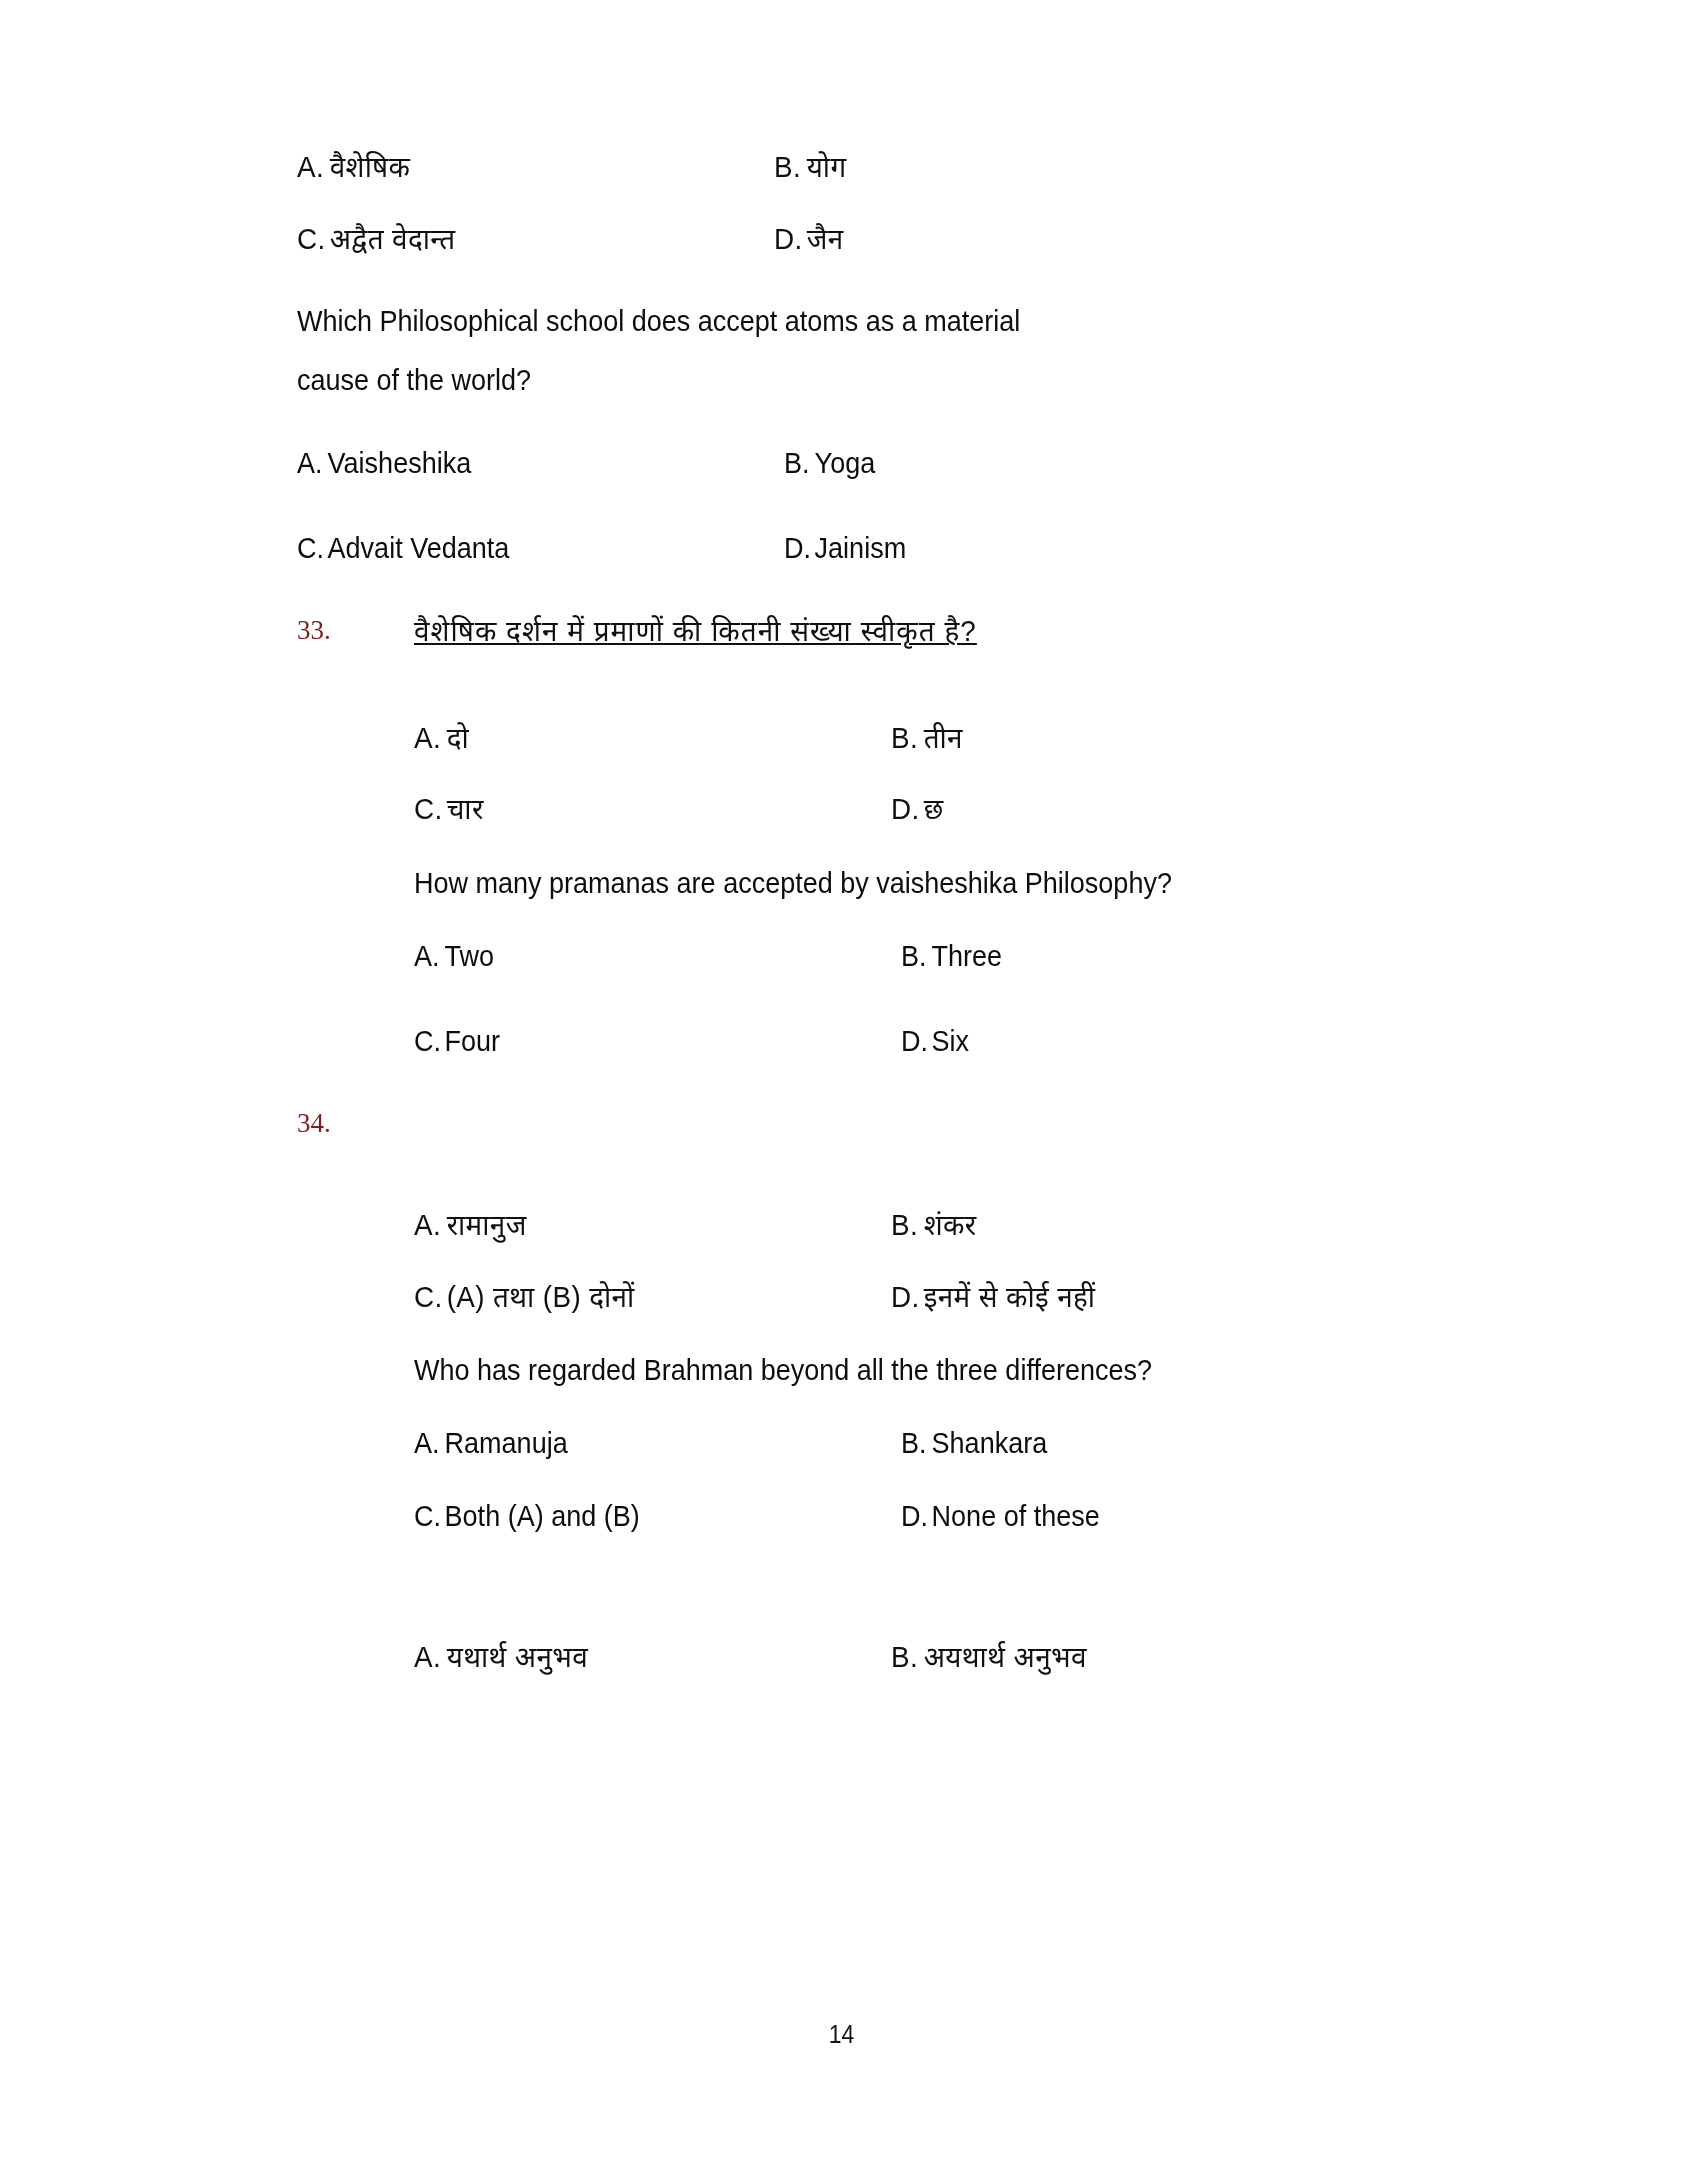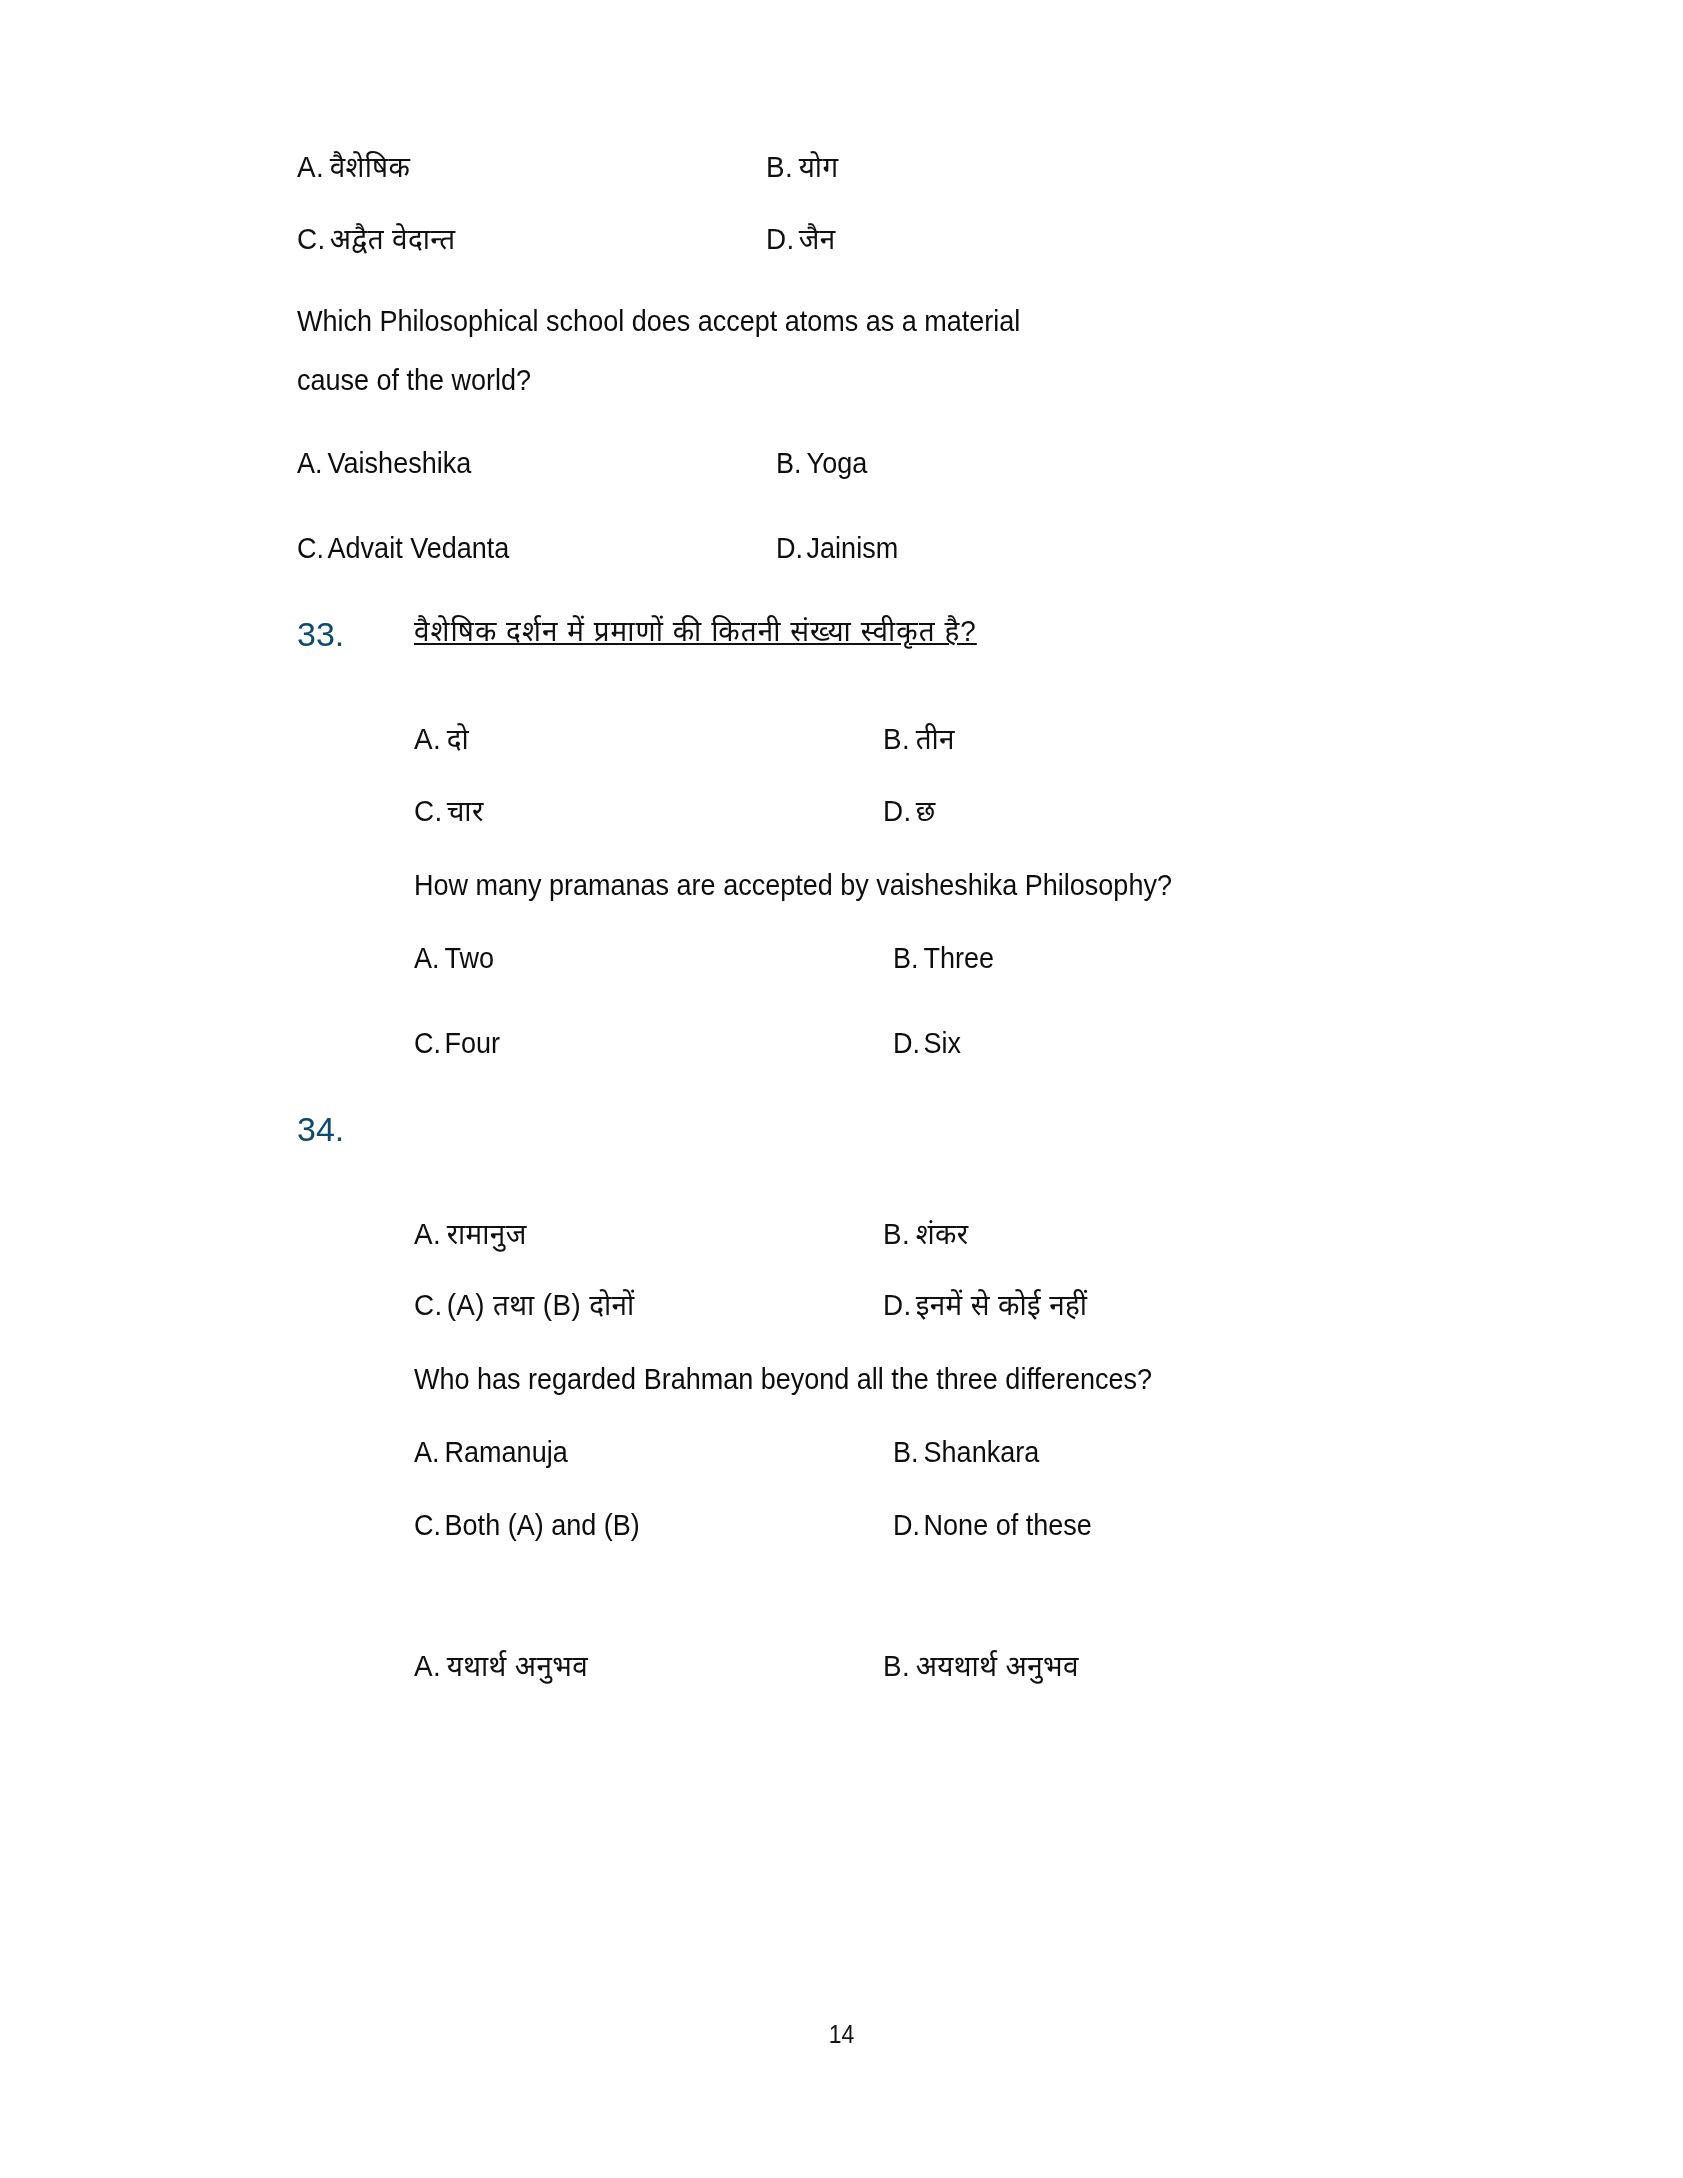--- a/index.html
+++ b/index.html
@@ -35,25 +35,26 @@
     position: relative;
     margin-bottom: 0;
   }
   .qrow {
     display: flex;
     align-items: flex-start;
   }
   .qnum {
     width: 117px;
     flex: 0 0 117px;
-    font-size: 34px;
+    font-size: 27px;
     line-height: 1.0;
-    color: #0c4a6e;
+    color: #7f1d1d;
     padding-top: 4px;
     letter-spacing: 0px;
+    font-family: Liberation Serif, serif;
   }
   .qtext-wrap {
     flex: 1 1 auto;
     text-decoration: underline;
   }
 
   
   .hindi {
     font-family: "Liberation Sans", "DejaVu Sans", sans-serif;
     font-size: 29px;
@@ -87,21 +88,21 @@
   }
   .eng-q-narrow {
     width: 1297px;
     line-height: 1.30;
   }
 
   
   .opts {
     display: grid;
     grid-template-columns: 465px 1fr;
-    column-gap: 4px;
+    column-gap: 12px;
   }
   .opts.eng-opts {
     grid-template-columns: 475px 1fr;
   }
   .opt {
     white-space: nowrap;
   }
   .opt .lbl {
     display: inline-block;
     min-width: 34px;

